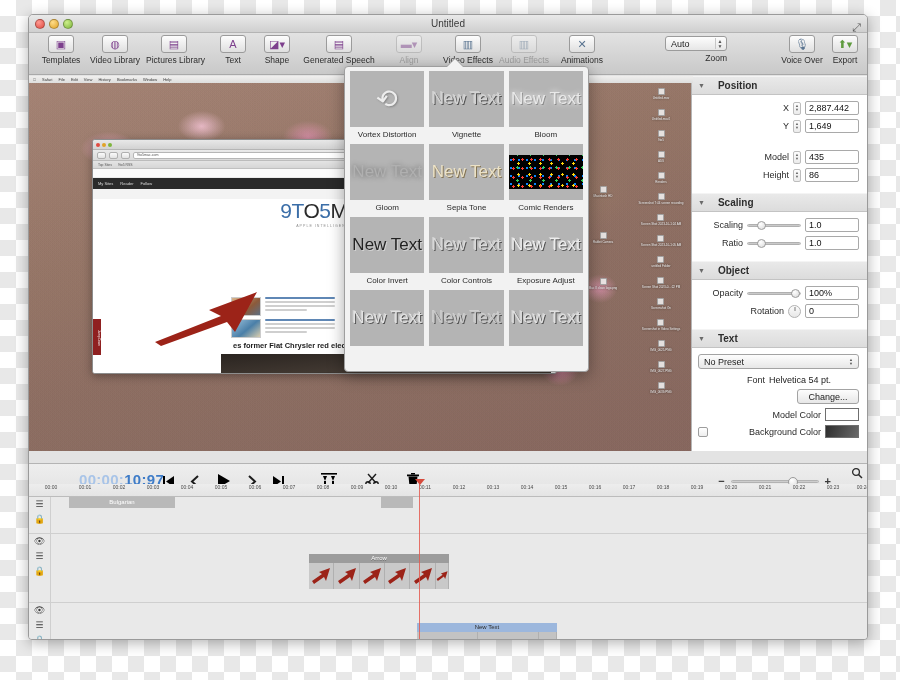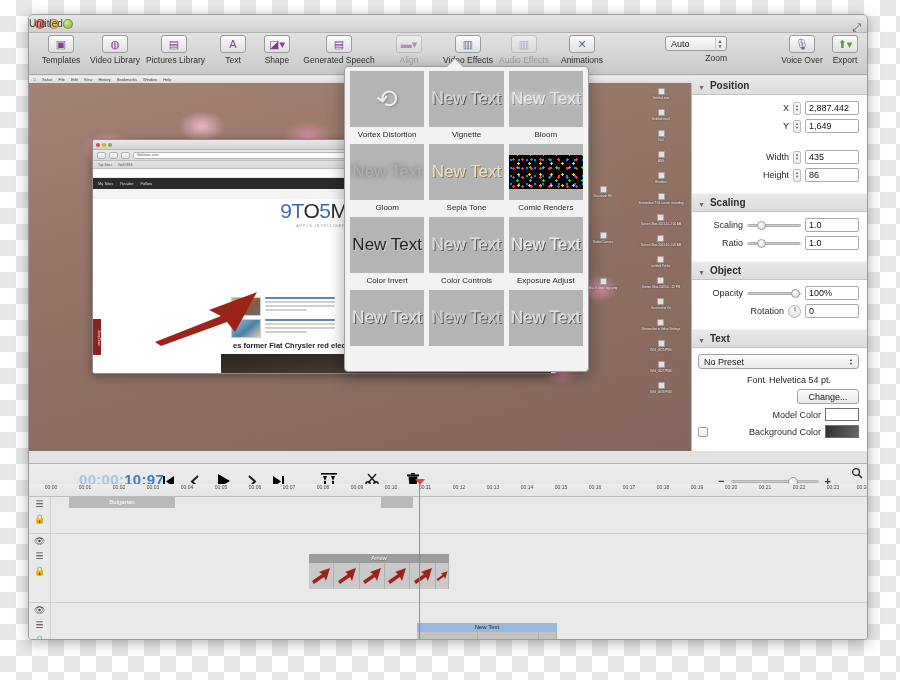--- a/index.html
+++ b/index.html
@@ -37,21 +37,21 @@
     background: linear-gradient(#e9e9e9, #cfcfcf);
     border-bottom: 1px solid #b4b4b4;
   }
   .lights { position: absolute; left: 6px; top: 4px; display: flex; gap: 4px; }
   .light { width: 10px; height: 10px; border-radius: 50%; border: 1px solid rgba(0,0,0,.28); }
   .l-red   { background: radial-gradient(circle at 35% 30%, #ff9a92, #e04a40); }
   .l-amber { background: radial-gradient(circle at 35% 30%, #ffdd8a, #e0a327); }
   .l-green { background: radial-gradient(circle at 35% 30%, #cdef8a, #7eb53d); }
   .win-title {
     position: absolute; left: 0; right: 0; top: 3px;
-    font-size: 10px; color: #3a3a3a;
+    text-align: center; font-size: 10px; color: #3a3a3a;
   }
 
   
   .toolbar {
     position: relative;
     height: 42px;
     background: linear-gradient(#e2e2e2, #c9c9c9);
     border-bottom: 1px solid #a9a9a9;
   }
   .tb-item {
@@ -325,21 +325,21 @@
     border-left: 1px solid #b6b6b6;
     overflow: hidden;
     font-size: 9px; color: #1b1b1b;
   }
   .sec-head {
     background: linear-gradient(#e9e9e9, #dcdcdc);
     border-top: 1px solid #f4f4f4;
     border-bottom: 1px solid #c3c3c3;
     padding: 3px 6px;
     font-size: 10px; font-weight: bold; color: #2d2d2d;
-    display: flex; align-items: flex-end; gap: 5px;
+    display: flex; align-items: center; gap: 13px;
   }
   .tri { font-size: 7px; color: #6a6a6a; }
   .sec-body { padding: 6px 8px 7px 6px; }
   .row {
     display: flex; align-items: center; justify-content: flex-end;
     gap: 4px; margin-bottom: 4px;
   }
   .row-label { font-size: 9px; color: #2a2a2a; text-align: right; }
   .tiny-step {
     width: 8px; height: 13px;
@@ -808,21 +808,21 @@
         <span class="tiny-step">
             <span>▲</span>
             <span>▼</span>
           </span>
         <span class="fld">1,649</span>
       </div>
     </div>
 
     <div class="sec-body">
       <div class="row">
-        <span class="row-label">Width</span>
+        <span class="row-label">Model</span>
         <span class="tiny-step">
             <span>▲</span>
             <span>▼</span>
           </span>
         <span class="fld">435</span>
       </div>
       <div class="row">
         <span class="row-label">Height</span>
         <span class="tiny-step">
             <span>▲</span>

